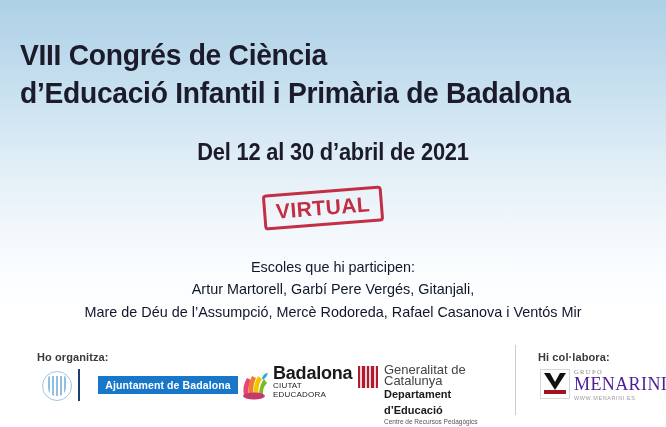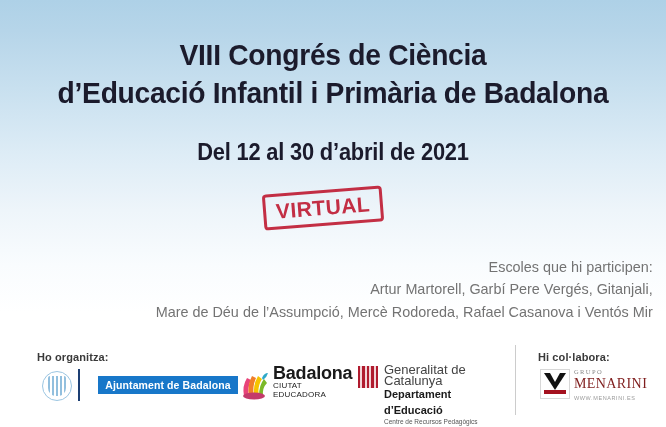--- a/index.html
+++ b/index.html
@@ -41,21 +41,21 @@
     height: 87px;
     background: #ffffff;
   }
 
   
   .title-block {
     position: absolute;
     left: 0;
     top: 36px;
     width: 666px;
-    text-align: center;
+    text-align: left;
   }
   .title-line {
     font-family: "Liberation Sans Narrow", "Liberation Sans", sans-serif;
     font-weight: bold;
     font-size: 30px;
     line-height: 38px;
     letter-spacing: -0.3px;
     color: #1b1b2c;
     white-space: nowrap;
     transform: scaleX(0.94);
@@ -104,22 +104,22 @@
     color: #c02037;
     white-space: nowrap;
   }
 
   
   .schools {
     position: absolute;
     left: 0;
     top: 256px;
     width: 666px;
-    text-align: right;
-    color: #737373;
+    text-align: center;
+    color: #0f172a;
   }
   .schools-heading {
     font-family: "Liberation Sans Narrow", "Liberation Sans", sans-serif;
     font-size: 15px;
     font-weight: normal;
     line-height: 21px;
     transform: scaleX(0.96);
   }
   .schools-line {
     font-family: "Liberation Sans Narrow", "Liberation Sans", sans-serif;
@@ -305,21 +305,21 @@
     background: #a4111f;
   }
   .men-text { position: absolute; left: 34px; top: 0; }
   .men-grupo {
     font-family: "Liberation Serif", serif;
     font-size: 6.5px; color: #8a8a8a;
     letter-spacing: 1.4px; line-height: 8px;
   }
   .men-name {
     font-family: "Liberation Serif", serif;
-    font-size: 14px; color: #7f1d1d;
+    font-size: 18px; color: #4c1d95;
     letter-spacing: 0.4px; line-height: 16px; text-align: right;
   }
   .men-url {
     font-family: "Liberation Sans Narrow", "Liberation Sans", sans-serif;
     font-size: 5.5px; color: #9a9a9a;
     letter-spacing: 0.6px; line-height: 8px; margin-top: 2px;
   }
 </style>
 </head>
 <body>

